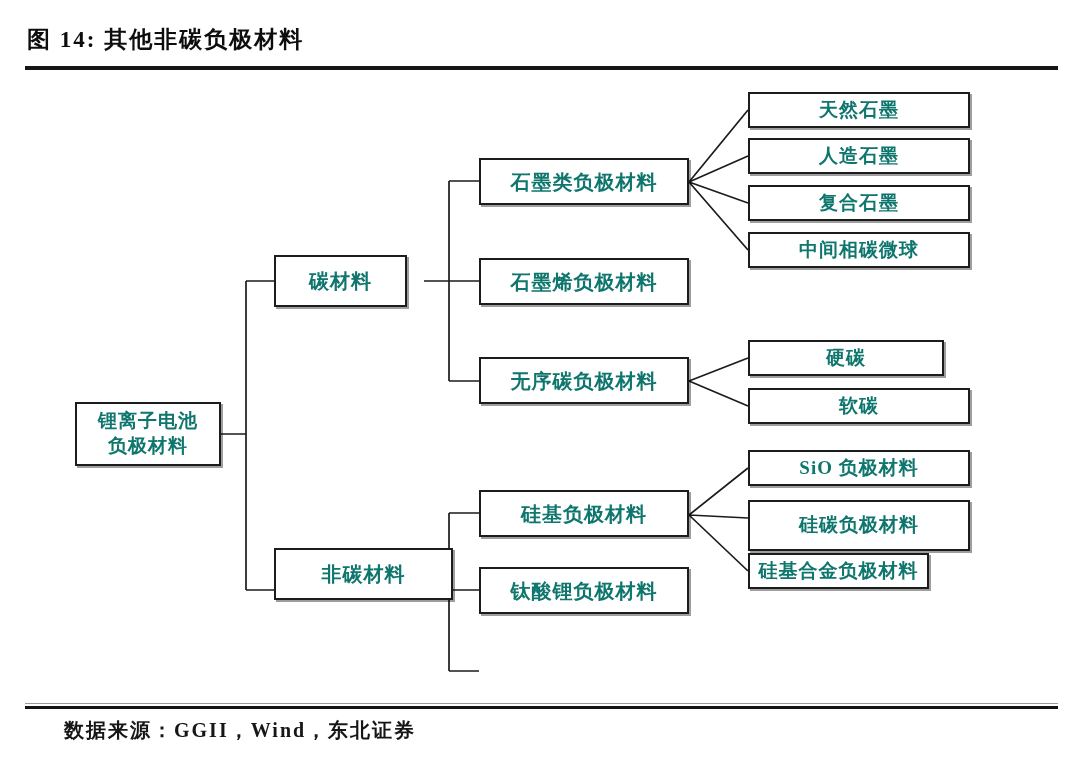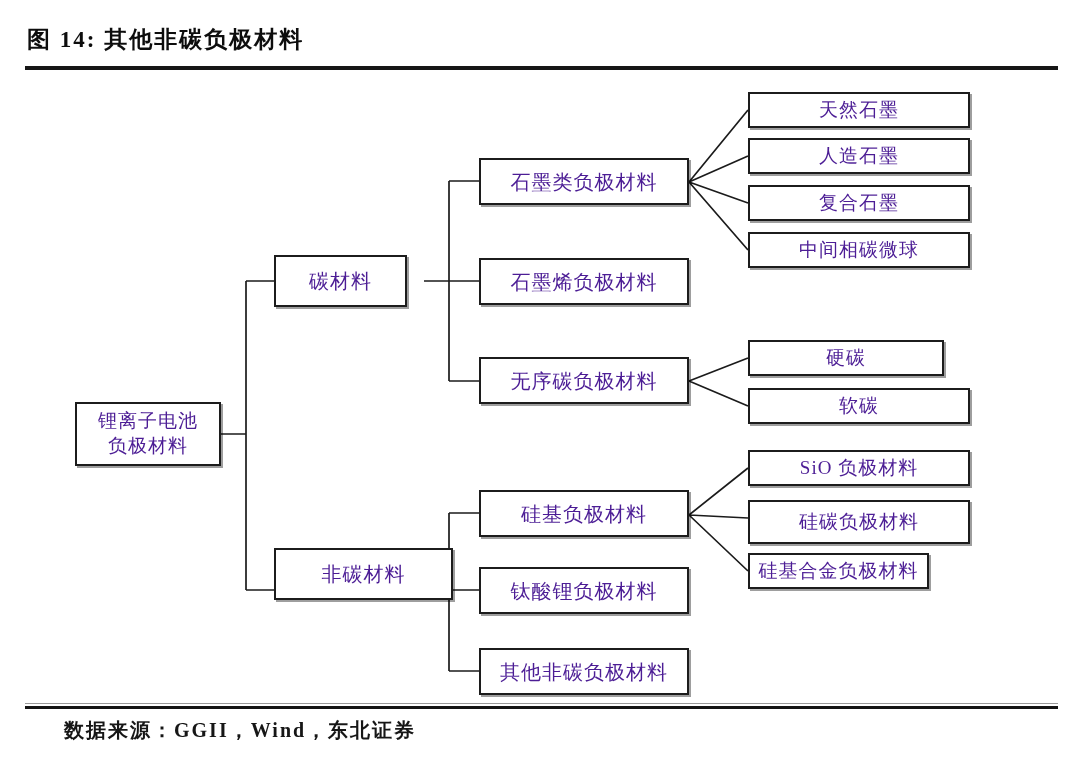--- a/index.html
+++ b/index.html
@@ -25,21 +25,21 @@
   .source-note {
     position:absolute; left:64px; top:717px;
     font-size:20px; font-weight:700; letter-spacing:2px; color:#161616;
     white-space:nowrap;
   }
   .connectors { position:absolute; left:0; top:0; pointer-events:none; }
   .node {
     position:absolute; box-sizing:border-box;
     border:2px solid #1c1c1c; background:#fff;
     display:flex; flex-direction:column; align-items:center; justify-content:center;
-    text-align:right; font-weight:400; color:#4c1d95;
+    text-align:right; font-weight:700; color:#0f766e;
     font-size:20px; letter-spacing:1px; line-height:1.3;
     box-shadow:2px 2px 0 rgba(0,0,0,0.38);
   }
   .leaf { font-size:19px; }
 </style>
 </head>
 <body>
 
 <div class="page">
 
@@ -64,30 +64,29 @@
 
   <div class="node" style="left:274px; top:255px; width:133px; height:52px;">碳材料</div>
   <div class="node" style="left:274px; top:548px; width:179px; height:52px;">非碳材料</div>
 
   <div class="node" style="left:479px; top:158px; width:210px; height:47px;">石墨类负极材料</div>
   <div class="node" style="left:479px; top:258px; width:210px; height:47px;">石墨烯负极材料</div>
   <div class="node" style="left:479px; top:357px; width:210px; height:47px;">无序碳负极材料</div>
 
   <div class="node" style="left:479px; top:490px; width:210px; height:47px;">硅基负极材料</div>
   <div class="node" style="left:479px; top:567px; width:210px; height:47px;">钛酸锂负极材料</div>
-  <div class="node" style="left:479px; top:648px; width:210px; height:47px;">其他非碳负极材料</div>
 
   <div class="node leaf" style="left:748px; top:92px;  width:222px; height:36px;">天然石墨</div>
   <div class="node leaf" style="left:748px; top:138px; width:222px; height:36px;">人造石墨</div>
   <div class="node leaf" style="left:748px; top:185px; width:222px; height:36px;">复合石墨</div>
   <div class="node leaf" style="left:748px; top:232px; width:222px; height:36px;">中间相碳微球</div>
 
   <div class="node leaf" style="left:748px; top:340px; width:196px; height:36px;">硬碳</div>
   <div class="node leaf" style="left:748px; top:388px; width:222px; height:36px;">软碳</div>
 
   <div class="node leaf" style="left:748px; top:450px; width:222px; height:36px;">SiO 负极材料</div>
-  <div class="node leaf" style="left:748px; top:500px; width:222px; height:44px;">硅碳负极材料</div>
+  <div class="node leaf" style="left:748px; top:500px; width:222px; height:51px;">硅碳负极材料</div>
   <div class="node leaf" style="left:748px; top:553px; width:181px; height:36px;">硅基合金负极材料</div>
 
   <div class="rule-bottom"></div>
   <div class="source-note">数据来源：GGII，Wind，东北证券</div>
 
 </div>
 
 </body></html>

